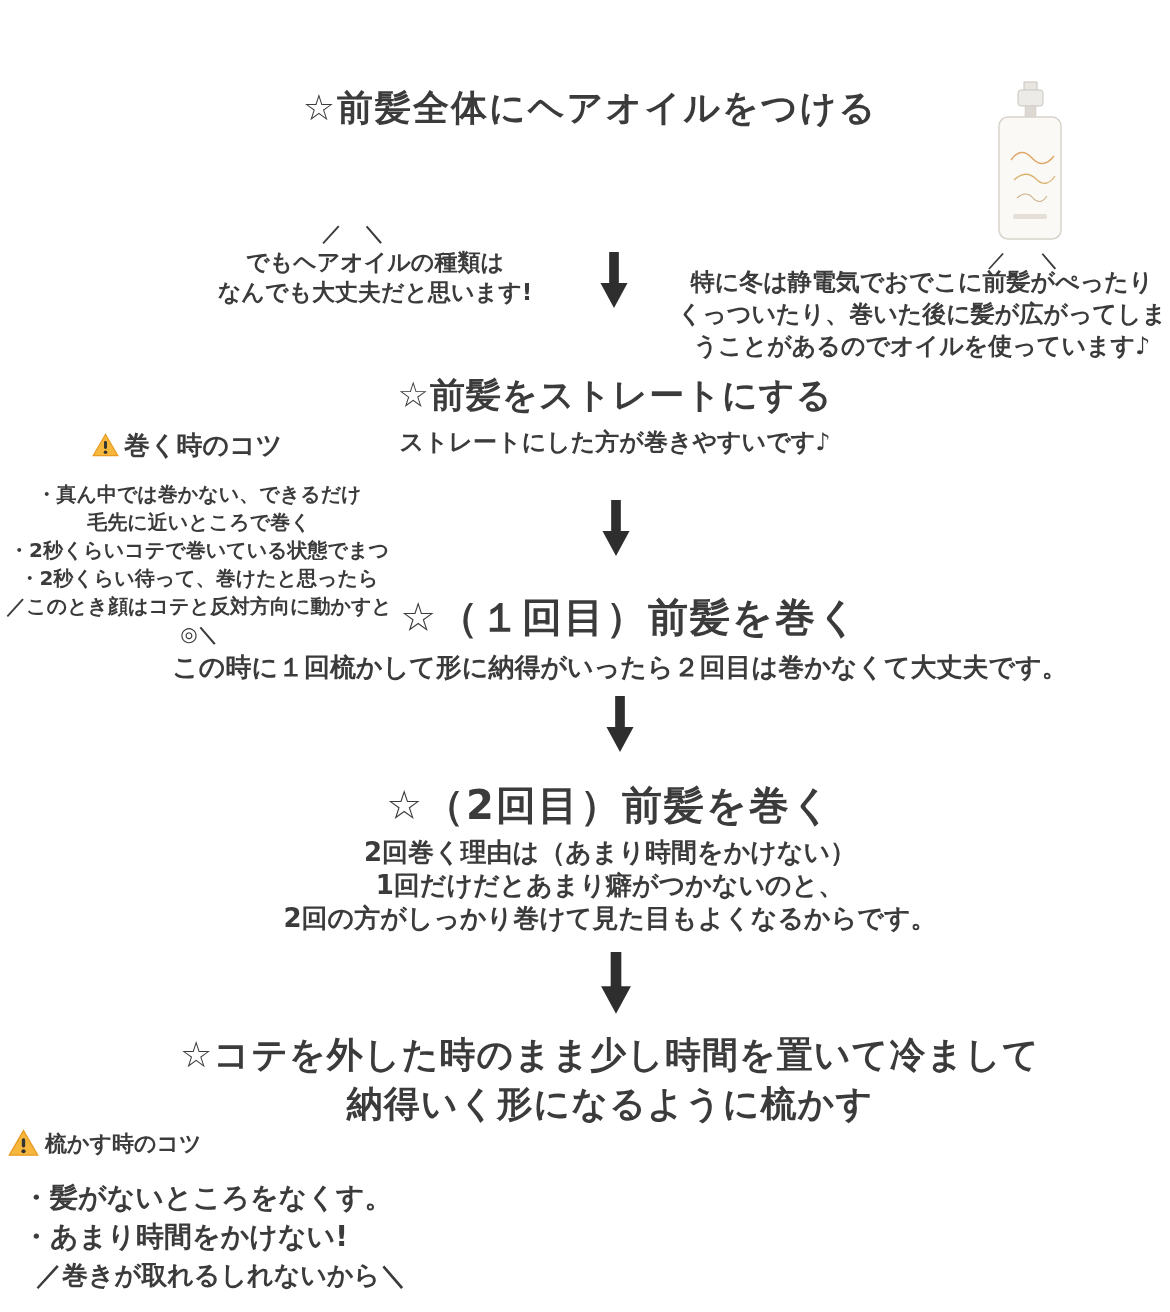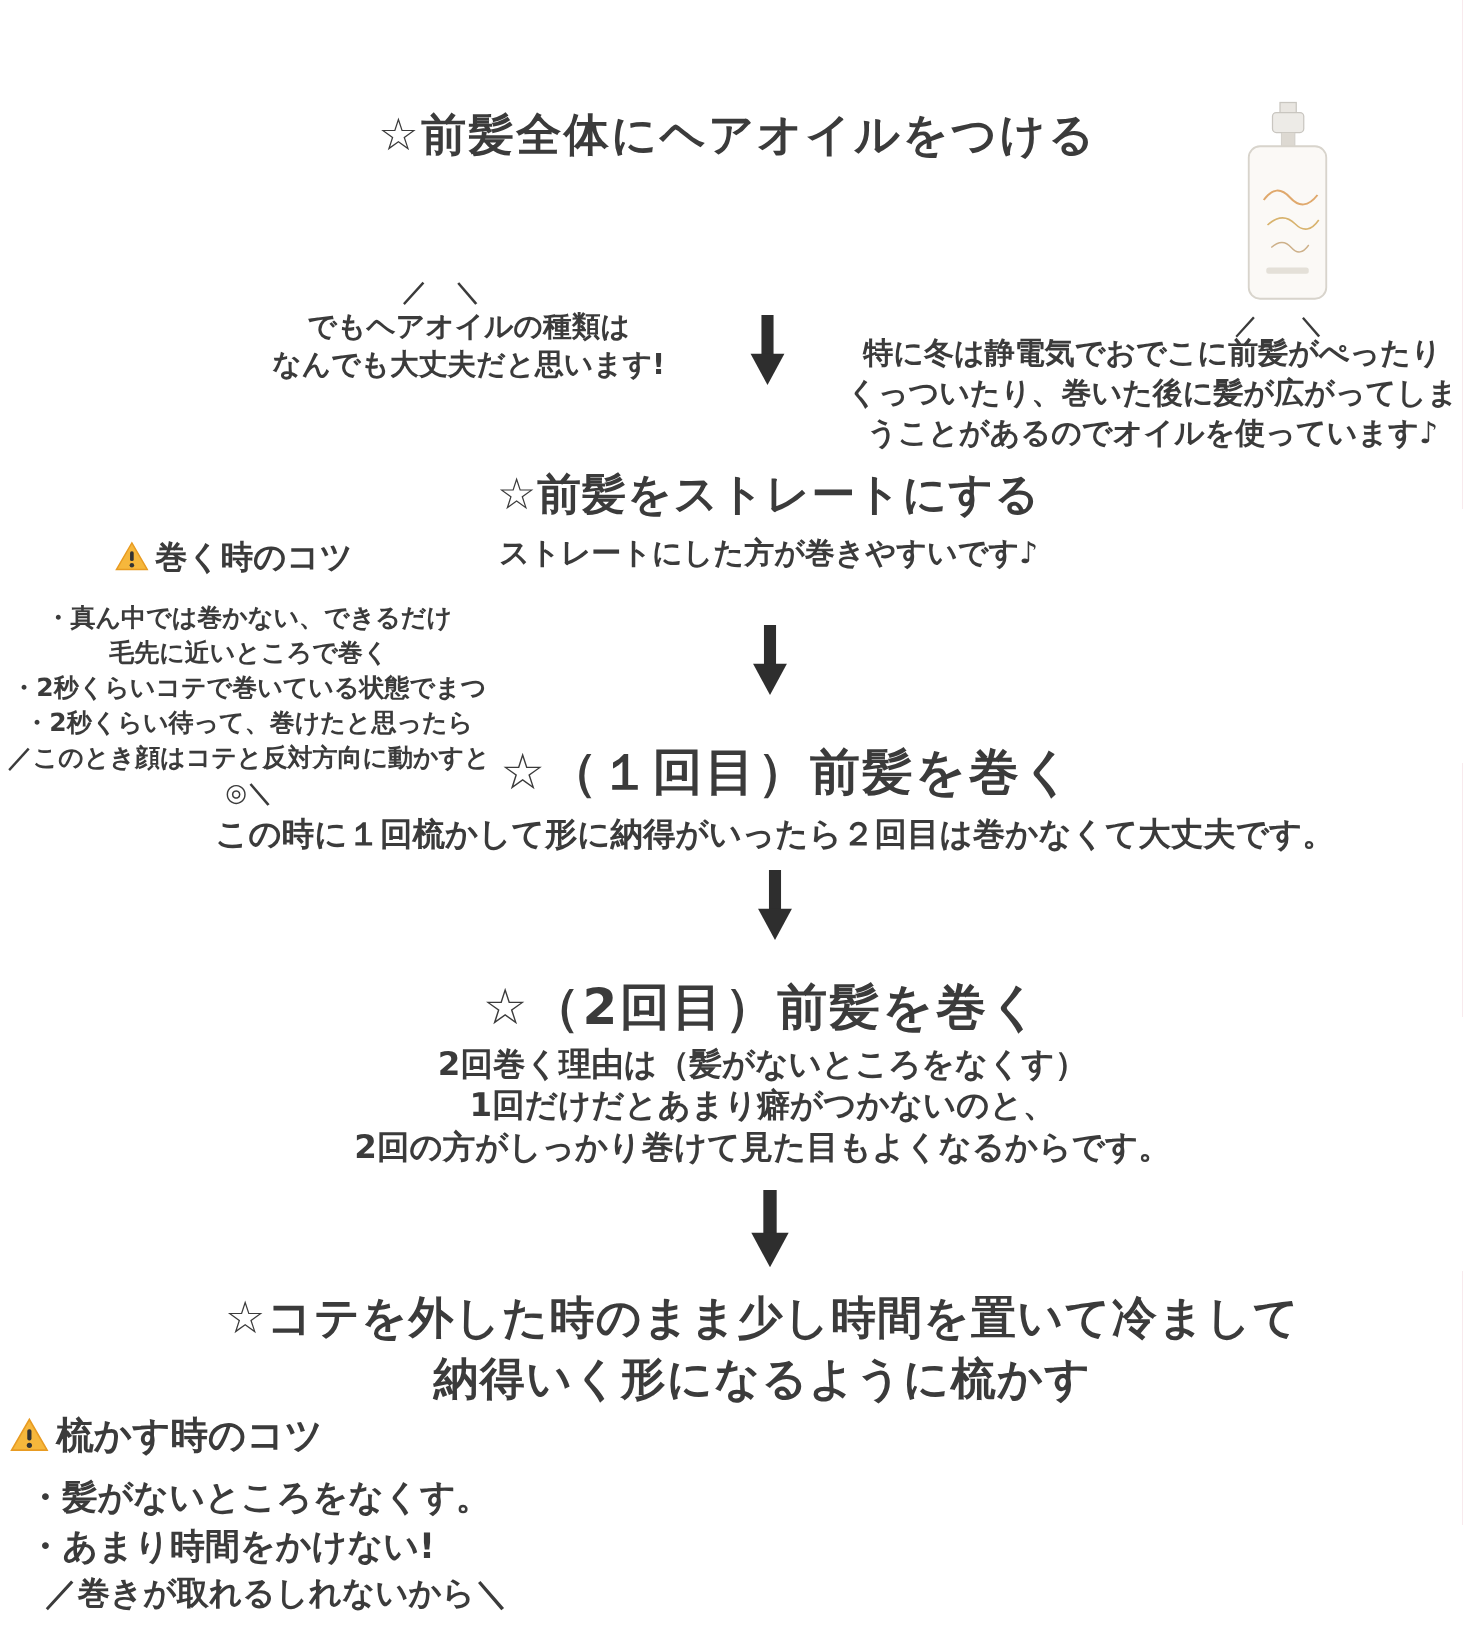--- a/index.html
+++ b/index.html
@@ -37,21 +37,21 @@
   .sub-curl1   { left:110px; top:650px; width:1020px; font-size:26px; }
 
   
   .title-curl2 { left:230px; top:778px; width:760px; font-size:40px; letter-spacing:2px; }
   .body-curl2  { left:110px; top:836px; width:1000px; font-size:26px; line-height:33px; }
 
   
   .title-cool  { left:55px; top:1030px; width:1110px; font-size:36px; line-height:49px; letter-spacing:1px; }
 
   
-  .comb-tips-head { left:8px; top:1128px; font-size:30px; display:flex; align-items:center; gap:6px; }
+  .comb-tips-head { left:8px; top:1128px; font-size:22px; display:flex; align-items:center; gap:6px; }
   .comb-tips-list { left:22px; top:1178px; font-size:28px; line-height:39px; }
   .comb-tips-list .slashline { font-size:26px; padding-left:14px; }
 
   
   .arrow { line-height:0; }
   .arrow-1 { left:594px; top:252px; }
   .arrow-2 { left:596px; top:500px; }
   .arrow-3 { left:600px; top:696px; }
   .arrow-4 { left:594px; top:952px; }
   .warn-icon svg, .arrow svg, .product-box svg { display:block; }
@@ -130,21 +130,21 @@
 
   <div class="abs arrow arrow-3">
     <svg viewBox="0 0 36 60" width="40" height="58">
       <rect x="13" y="0" width="10" height="36" fill="#2e2e2e"></rect>
       <polygon points="4,32 32,32 18,58" fill="#2e2e2e"></polygon>
     </svg>
   </div>
 
   <div class="abs center title-curl2">☆（2回目）前髪を巻く</div>
   <div class="abs center body-curl2">
-    <div>2回巻く理由は（髪がないところをなくす）</div>
+    <div>2回巻く理由は（あまり時間をかけない）</div>
     <div>1回だけだとあまり癖がつかないのと、</div>
     <div>2回の方がしっかり巻けて見た目もよくなるからです。</div>
   </div>
 
   <div class="abs arrow arrow-4">
     <svg viewBox="0 0 36 60" width="44" height="64">
       <rect x="13" y="0" width="10" height="36" fill="#2e2e2e"></rect>
       <polygon points="4,32 32,32 18,58" fill="#2e2e2e"></polygon>
     </svg>
   </div>

